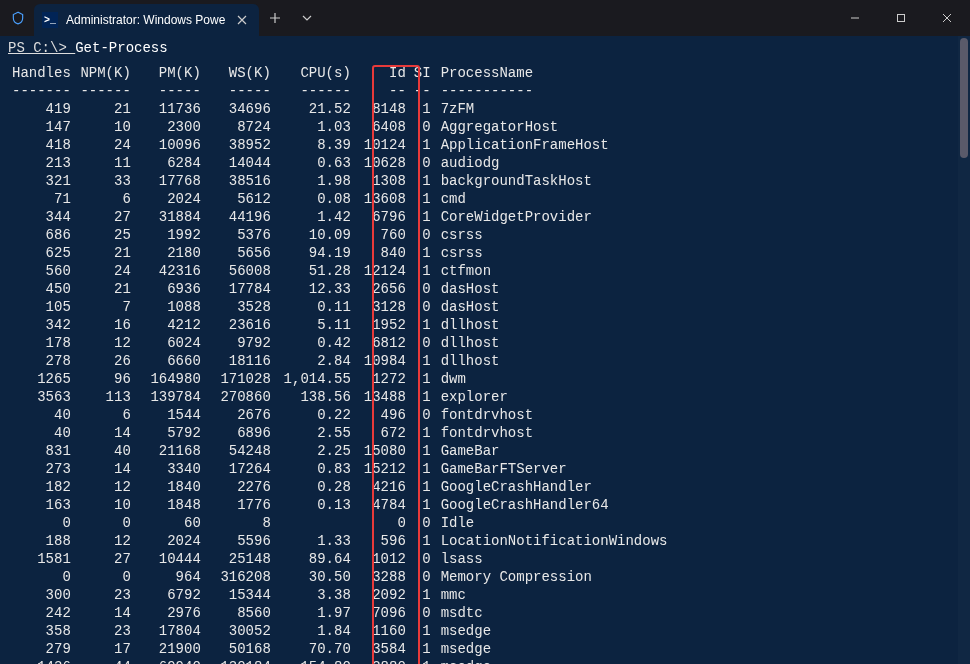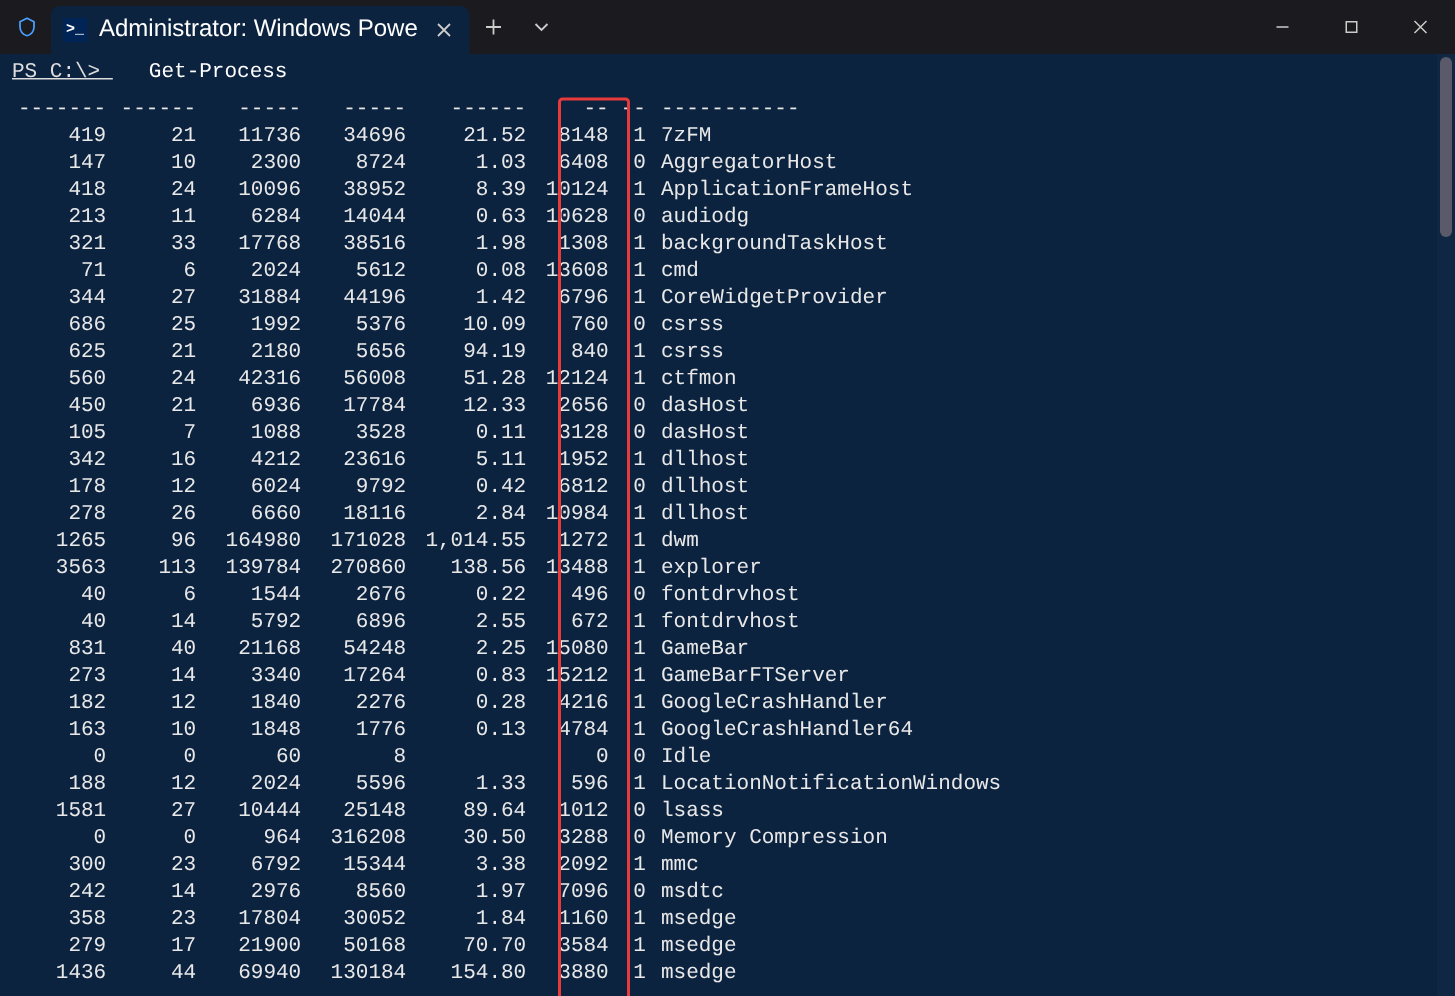--- a/index.html
+++ b/index.html
@@ -51,21 +51,21 @@
     background: #012456;
     display: flex;
     align-items: center;
     justify-content: center;
     color: #fff;
     font-size: 10px;
     font-weight: bold;
   }
   .tab-title {
     font-family: 'Segoe UI', sans-serif;
-    font-size: 16px;
+    font-size: 12px;
     color: #fff;
     flex: 1;
     white-space: nowrap;
     overflow: hidden;
     text-overflow: ellipsis;
   }
   .tab-close {
     color: #ccc;
     font-size: 14px;
     width: 18px;
@@ -104,21 +104,21 @@
     background: #0c2340;
     position: relative;
     height: calc(100% - 36px);
     overflow: hidden;
   }
   .cmd-line {
     color: #eee;
     margin-bottom: 8px;
   }
   .prompt { color: #ddd; text-decoration: underline; }
-  .command { color: #fff; margin-left: 24px; }
+  .command { color: #fff; }
 
   table {
     border-collapse: collapse;
     font-family: Consolas, 'Courier New', monospace;
     font-size: 14px;
     color: #e8e8e8;
     white-space: pre;
   }
   th, td {
     padding: 0 4px;
@@ -218,20 +218,30 @@
   </div>
 </div>
 
 <div class="terminal">
   <div class="cmd-line">
     <span class="prompt">PS C:\&gt; </span><span class="command">Get-Process</span>
   </div>
 
   <table>
     <thead>
+      <tr class="header-row">
+        <th class="col-handles">Handles</th>
+        <th class="col-npm">NPM(K)</th>
+        <th class="col-pm">PM(K)</th>
+        <th class="col-ws">WS(K)</th>
+        <th class="col-cpu">CPU(s)</th>
+        <th class="col-id">Id</th>
+        <th class="col-si">SI</th>
+        <th class="col-name name">ProcessName</th>
+      </tr>
       <tr class="dash-row">
         <td>-------</td>
         <td>------</td>
         <td>-----</td>
         <td>-----</td>
         <td>------</td>
         <td>--</td>
         <td>--</td>
         <td class="name">-----------</td>
       </tr>

